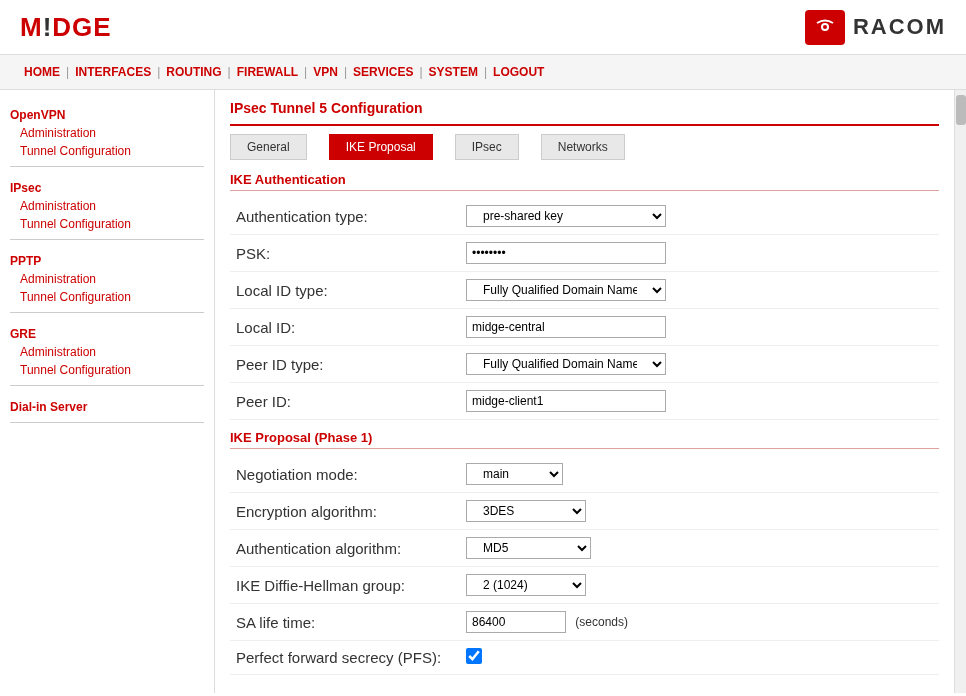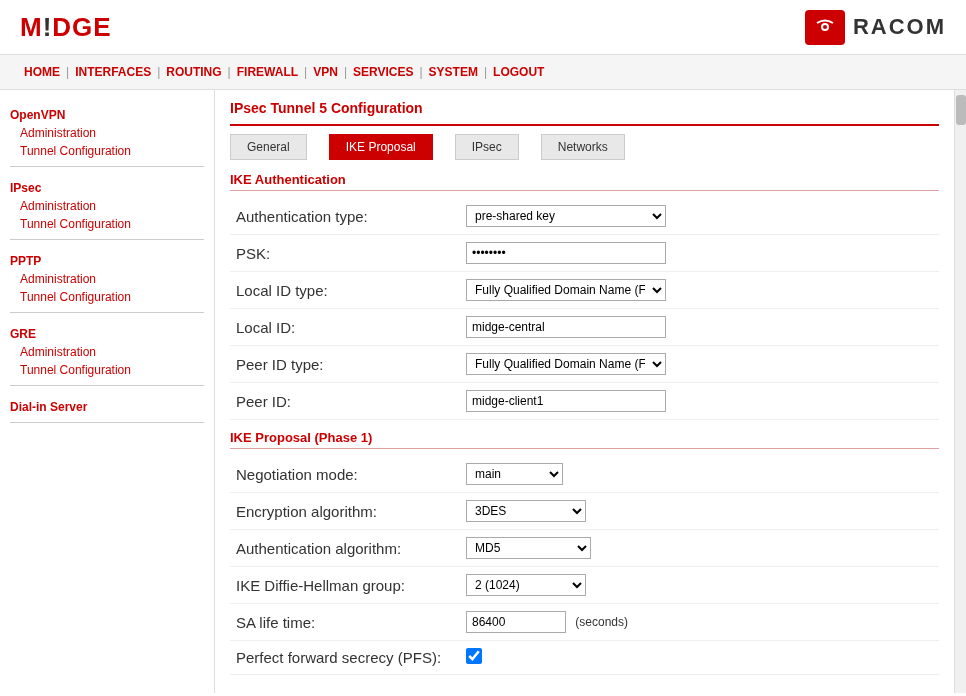--- a/index.html
+++ b/index.html
@@ -162,21 +162,21 @@
     .form-table td:first-child {
       width: 230px;
       color: #333;
       font-size: 15px;
     }
     .form-table td:last-child {
       font-size: 12px;
     }
 
     select {
-      padding: 2px 4px;
+      padding: 2px 12px;
       font-size: 12px;
       border: 1px solid #aaa;
       background: #fff;
       height: 22px;
     }
     input[type="text"], input[type="password"] {
       padding: 2px 5px;
       font-size: 12px;
       border: 1px solid #aaa;
       height: 22px;

